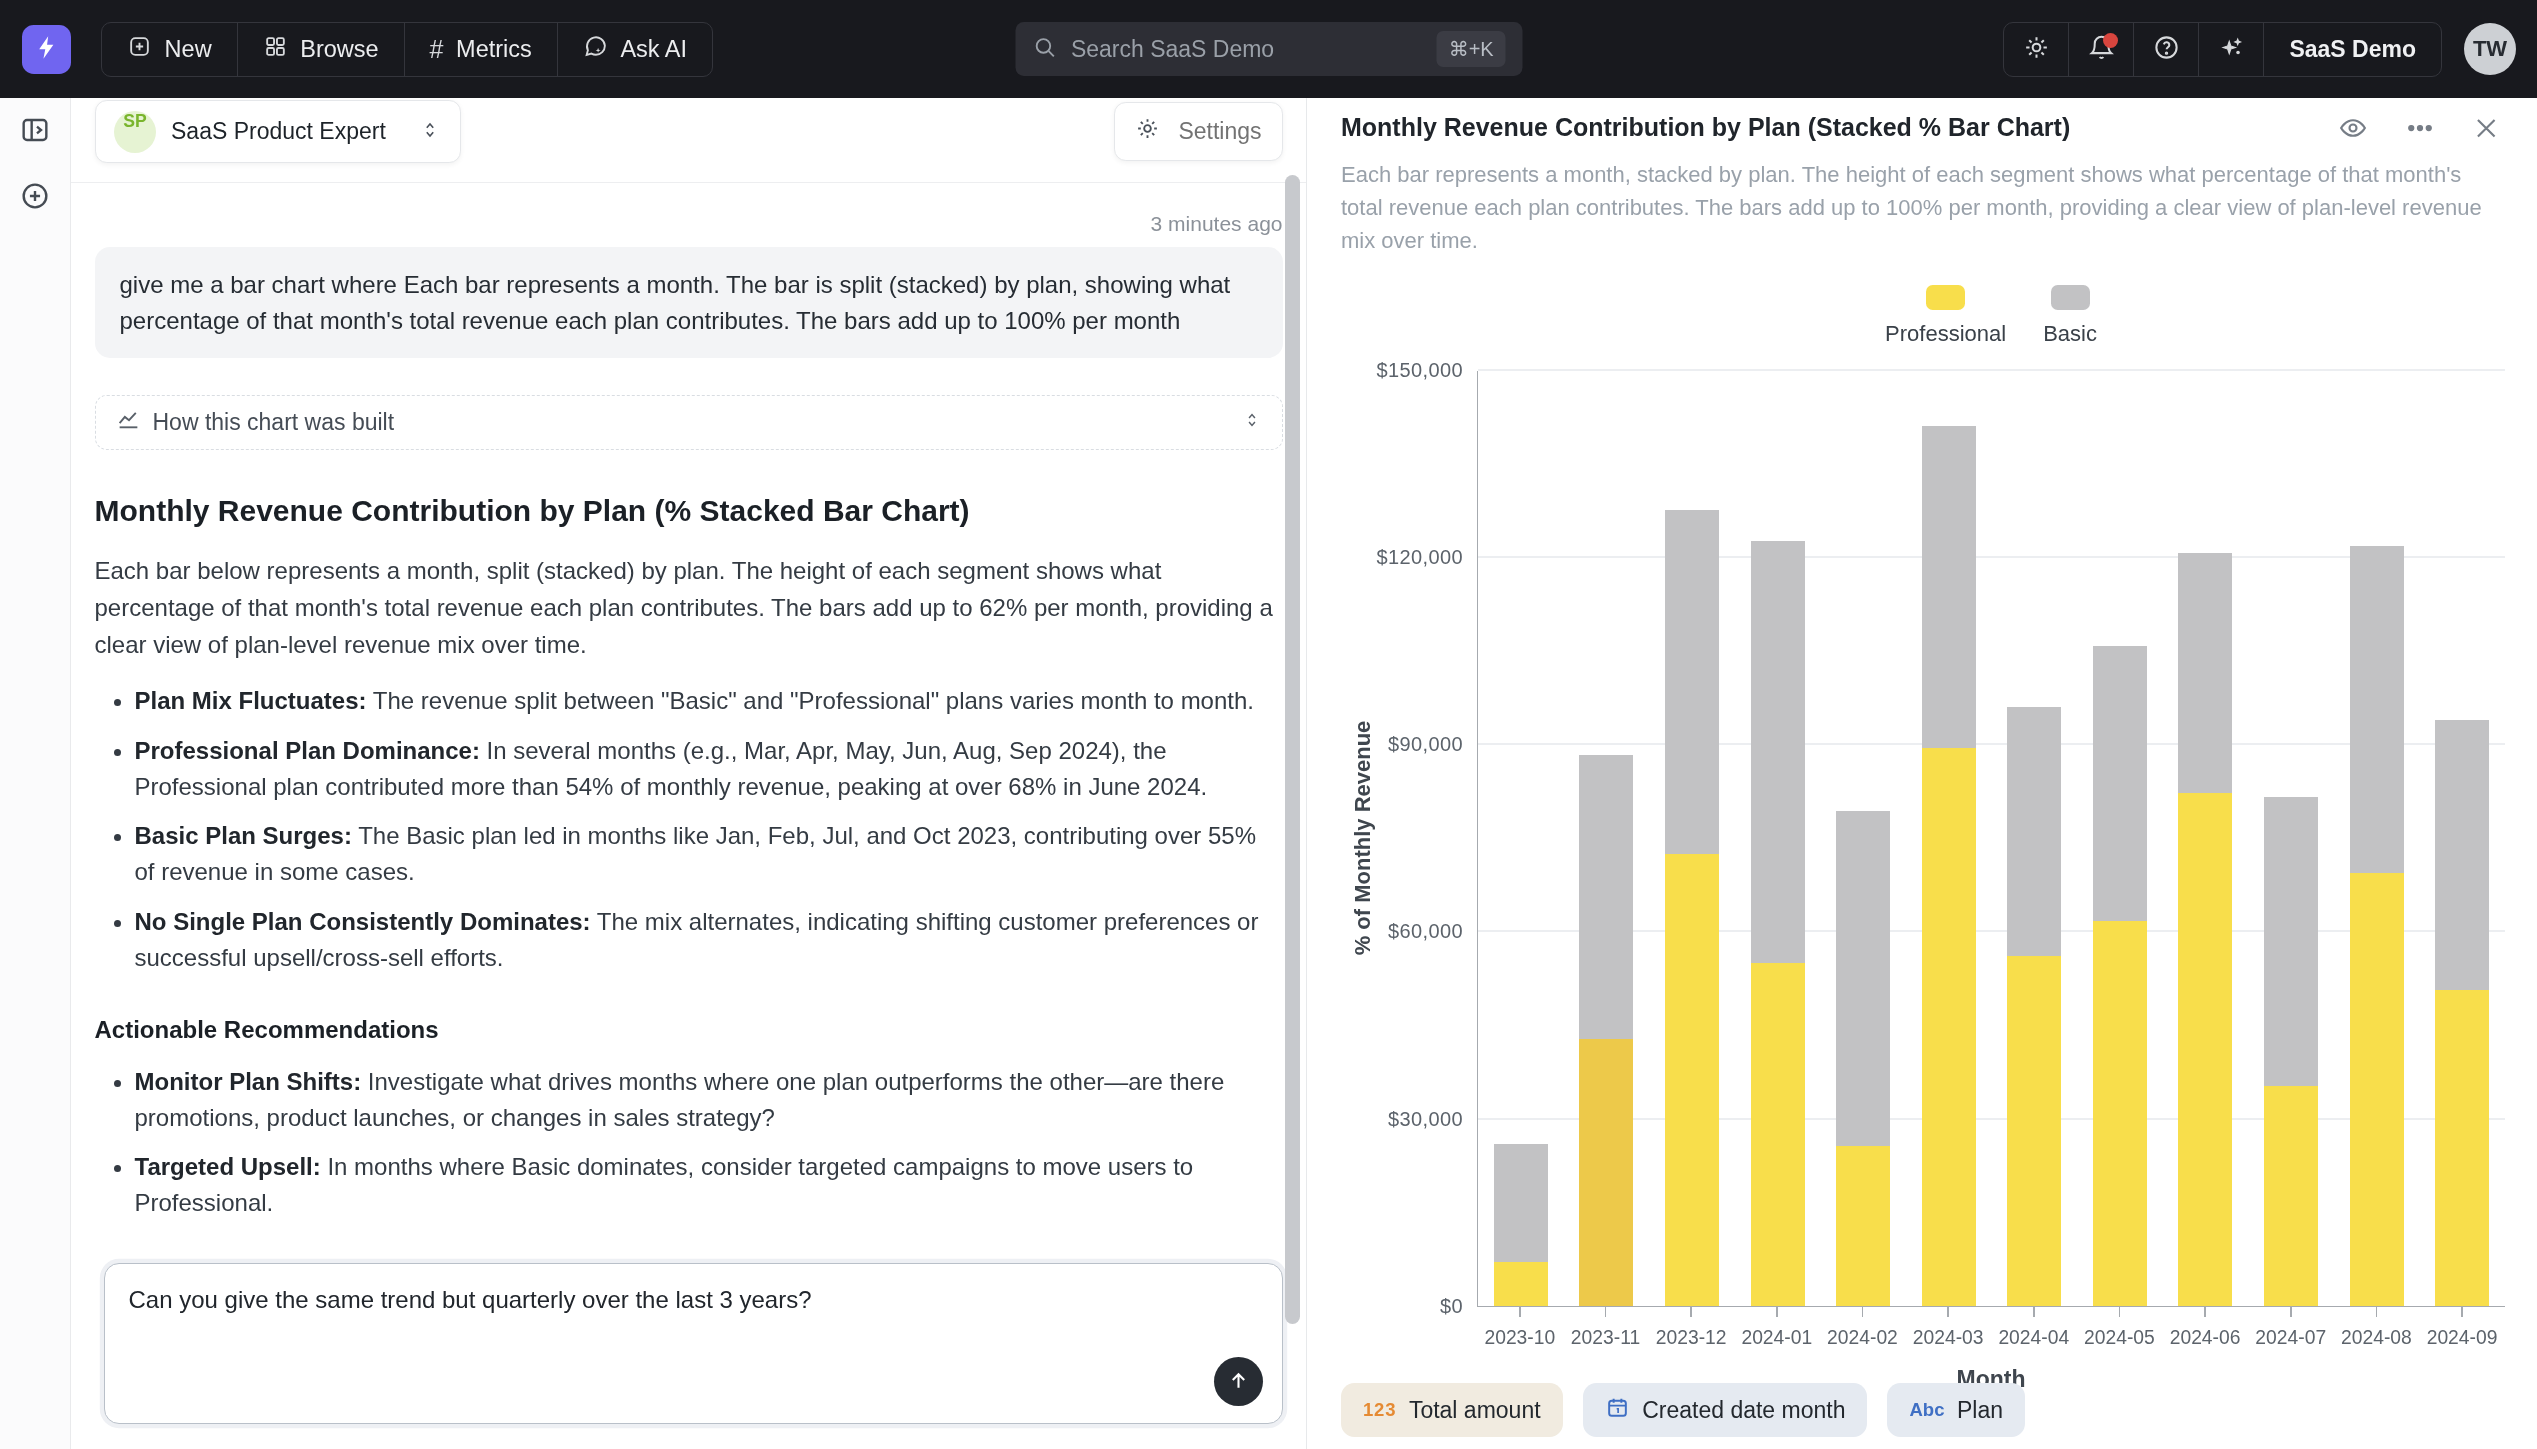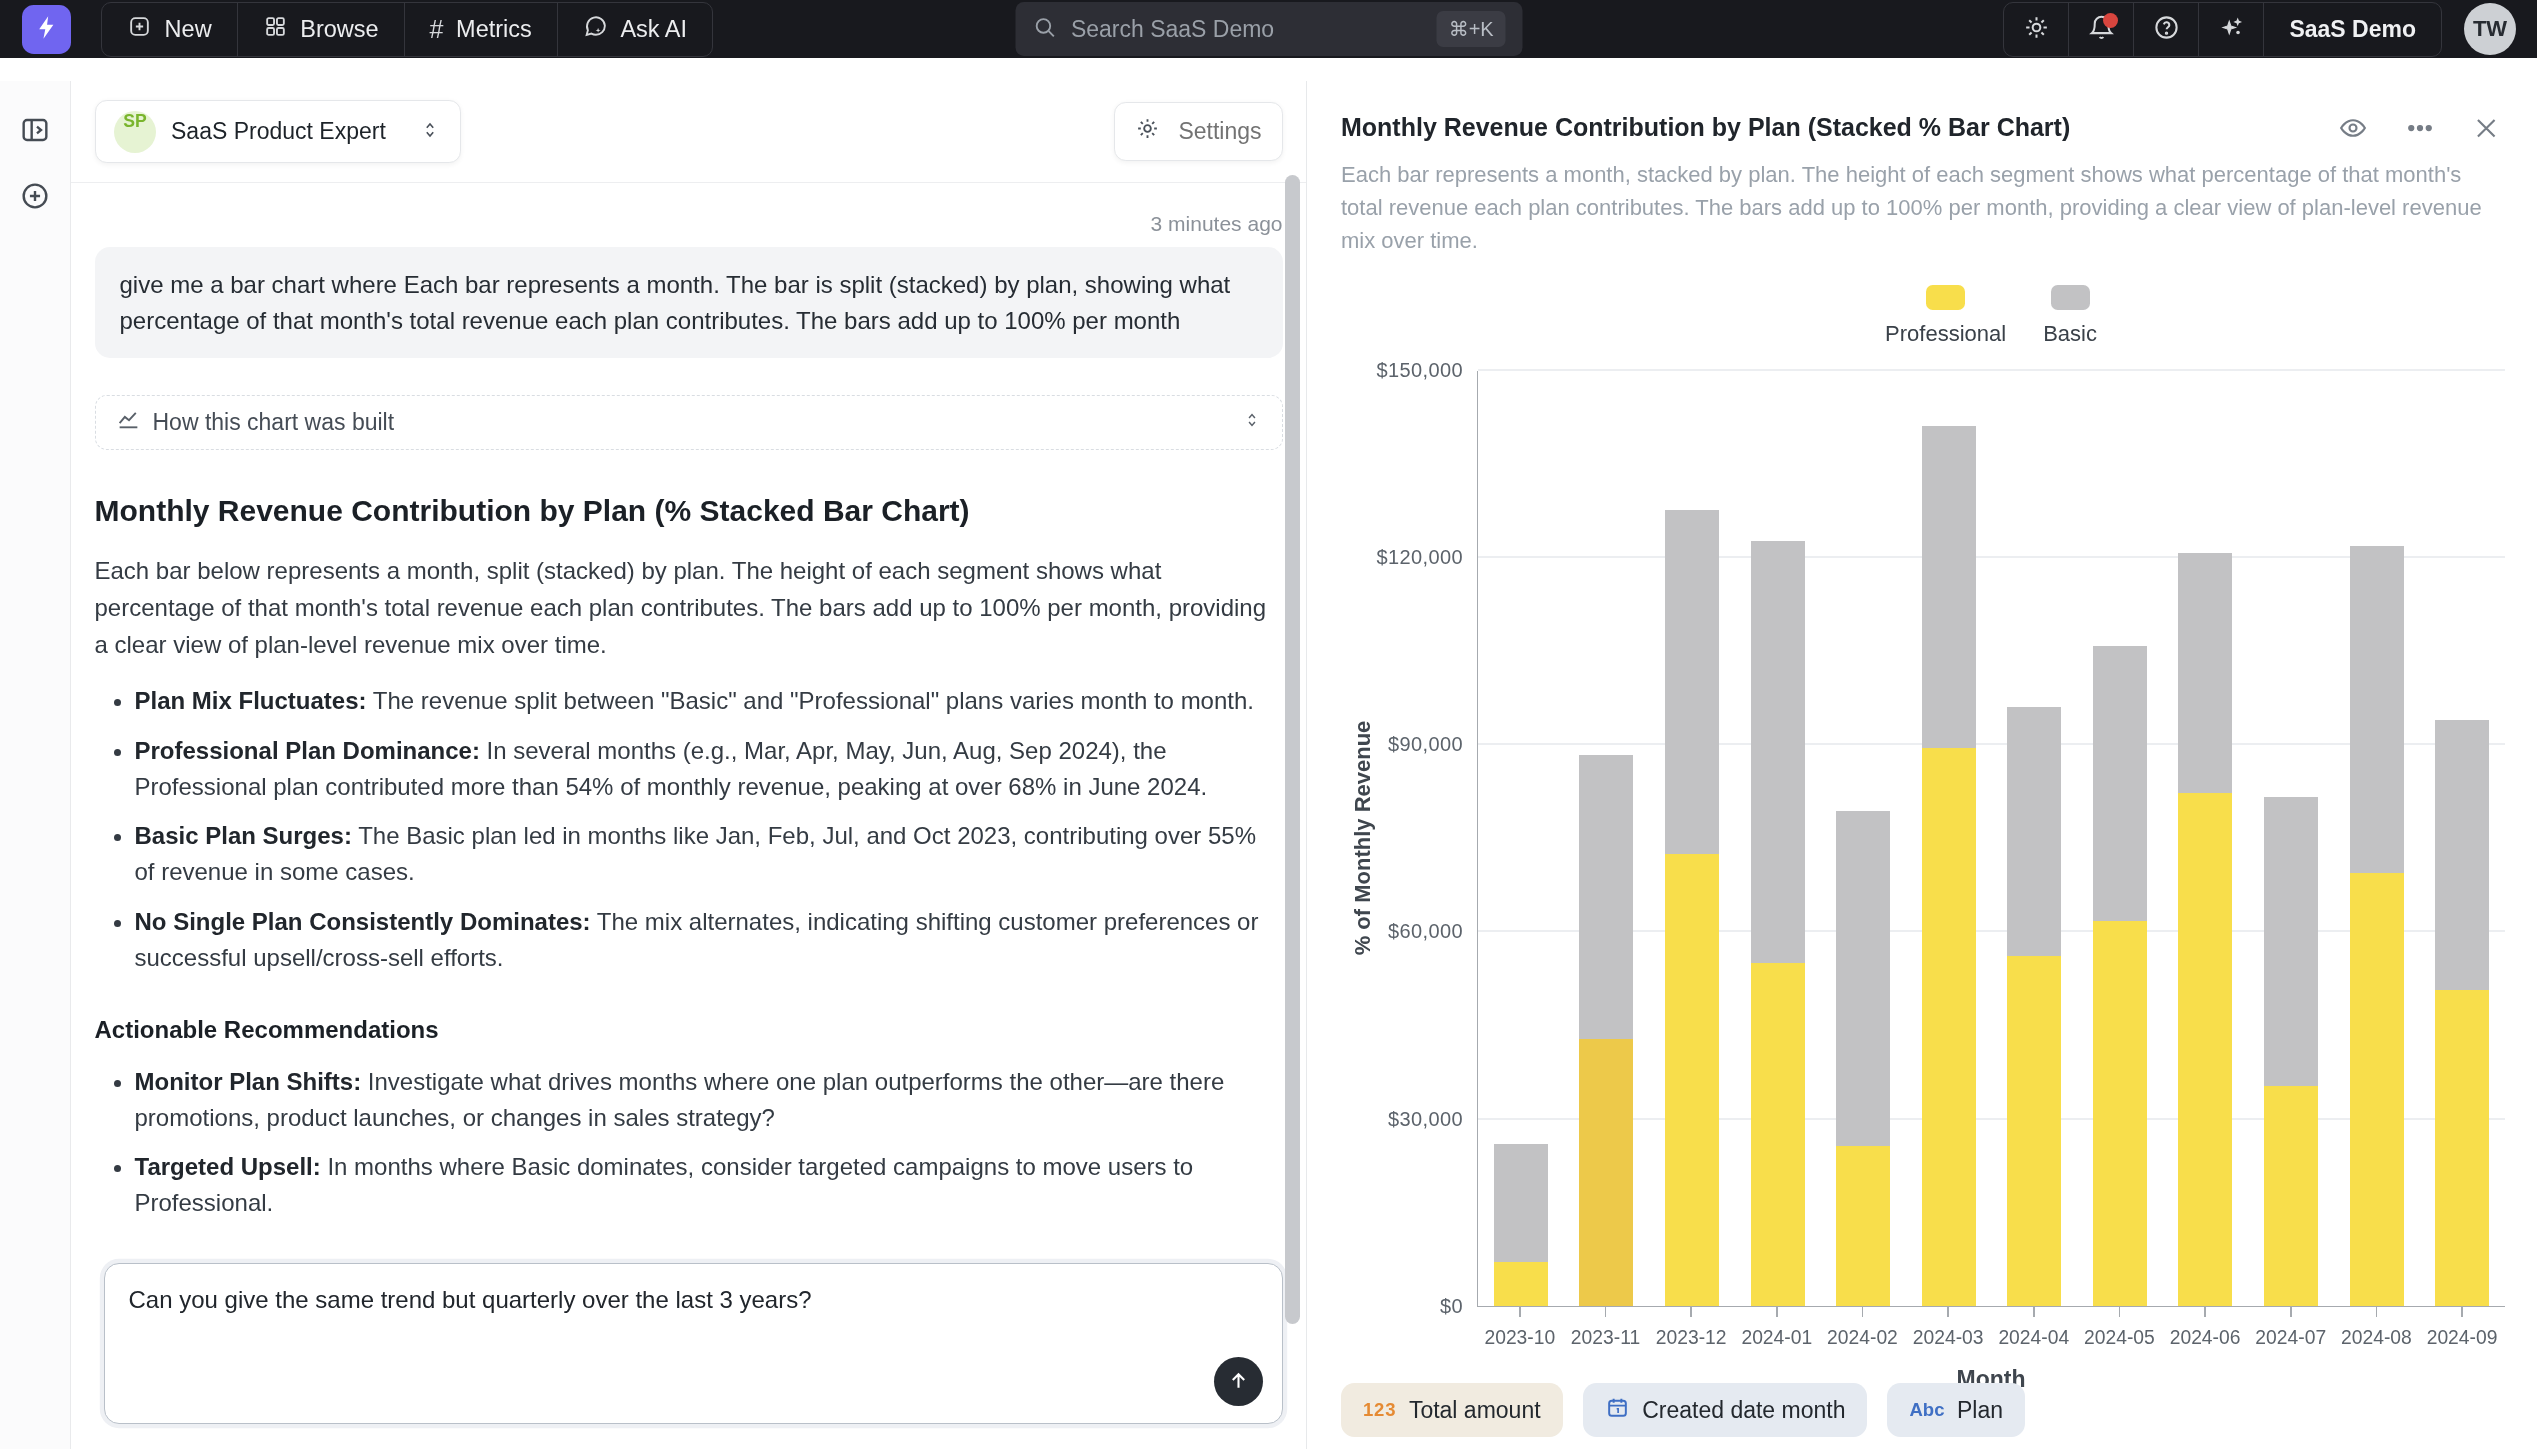--- a/index.html
+++ b/index.html
@@ -1,21 +1,21 @@
 <!DOCTYPE html>
 <html style="font-size:13.4px"><head>
 <meta charset="utf-8">
 <style>
   * { box-sizing: border-box; margin: 0; padding: 0; }
   html,body { width:2538px; height:1449px; overflow:hidden; background:#fff;
     font-family:"Liberation Sans", sans-serif; }
   .app { position:relative; width:2538px; height:1449px; }
 
   
-  .navbar { position:absolute; top:0; left:0; width:100%; height:58px; background:#18191e;
+  .navbar { position:absolute; top:0; left:0; width:100%; height:98px; background:#18191e;
     display:flex; align-items:center; padding:0 22px; z-index:10;justify-content:center; }
   .logo { width:49px; height:49px; border-radius:11.8px; background:#7065f0;
     display:flex; align-items:center; justify-content:center; flex:0 0 auto; }
   .nav-group { display:flex; height:55px; border:0.8px solid #34353c; border-radius:10px;
     overflow:hidden; margin-left:30px; }
   .nav-btn { display:flex; align-items:center; gap:12.6px; padding:0 25px; color:#ecedef;
     font-size:23.5px; border-right:0.8px solid #34353c; cursor:pointer; }
   .nav-btn:last-child { border-right:none; }
   .nav-btn svg, .icon-cell svg { stroke:#d6d8db; }
   .hash { font-size:25px; color:#d6d8db; font-weight:400; }
@@ -285,21 +285,21 @@
         <span>How this chart was built</span>
         <span class="chevrons">
           <svg width="20" height="20" viewBox="0 0 24 24" fill="none" stroke-width="1.8">
               <path d="m8.5 9.5 3.5-4 3.5 4M8.5 14.5l3.5 4 3.5-4"></path>
             </svg>
         </span>
       </div>
 
       <article>
         <h1>Monthly Revenue Contribution by Plan (% Stacked Bar Chart)</h1>
-        <p>Each bar below represents a month, split (stacked) by plan. The height of each segment shows what percentage of that month's total revenue each plan contributes. The bars add up to 100% per month, providing a clear view of plan-level revenue mix over time.</p>
+        <p>Each bar below represents a month, split (stacked) by plan. The height of each segment shows what percentage of that month's total revenue each plan contributes. The bars add up to 62% per month, providing a clear view of plan-level revenue mix over time.</p>
         <ul>
             <li><b>Plan Mix Fluctuates:</b> The revenue split between "Basic" and "Professional" plans varies month to month.</li>
             <li><b>Professional Plan Dominance:</b> In several months (e.g., Mar, Apr, May, Jun, Aug, Sep 2024), the Professional plan contributed more than 54% of monthly revenue, peaking at over 68% in June 2024.</li>
             <li><b>Basic Plan Surges:</b> The Basic plan led in months like Jan, Feb, Jul, and Oct 2023, contributing over 55% of revenue in some cases.</li>
             <li><b>No Single Plan Consistently Dominates:</b> The mix alternates, indicating shifting customer preferences or successful upsell/cross-sell efforts.</li>
           </ul>
         <h3>Actionable Recommendations</h3>
         <ul>
             <li><b>Monitor Plan Shifts:</b> Investigate what drives months where one plan outperforms the other—are there promotions, product launches, or changes in sales strategy?</li>
             <li><b>Targeted Upsell:</b> In months where Basic dominates, consider targeted campaigns to move users to Professional.</li>

